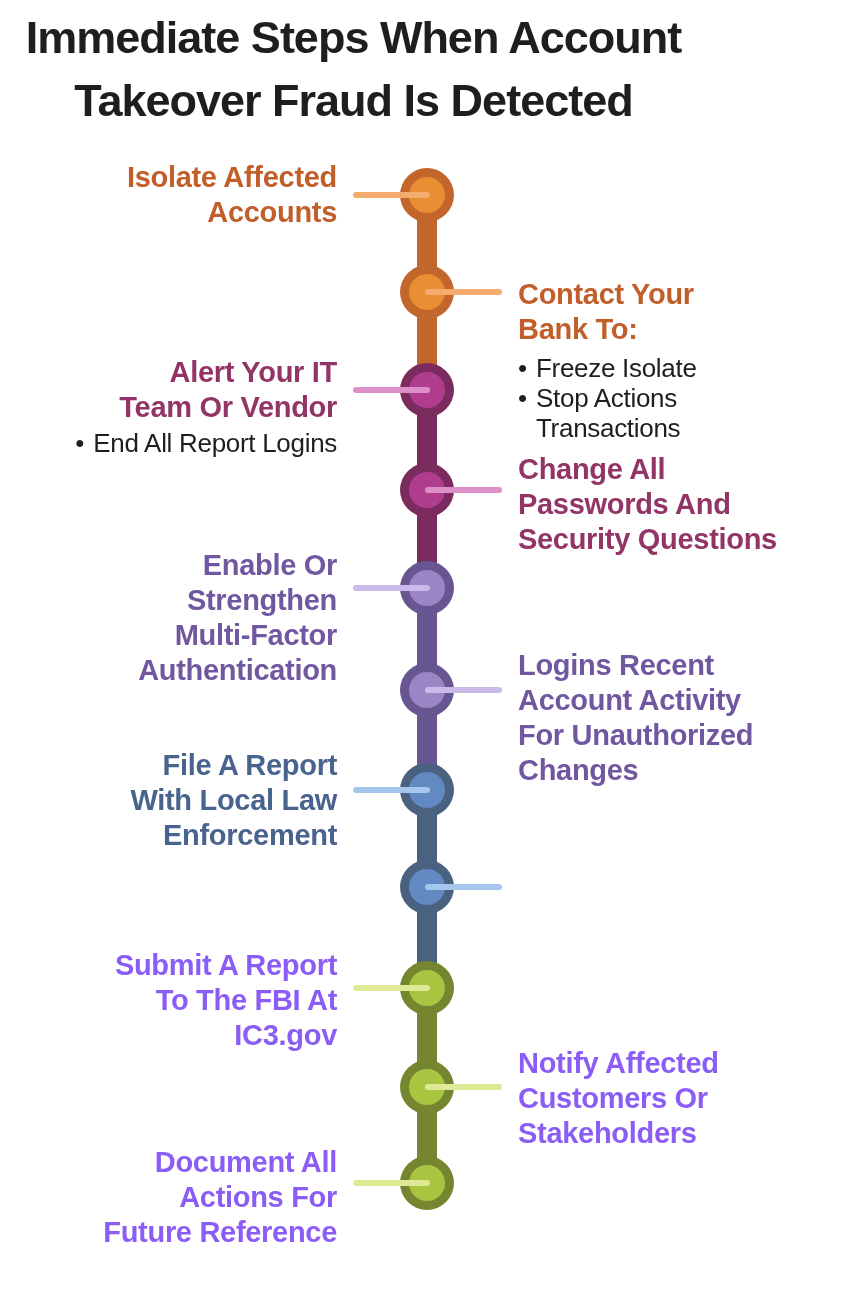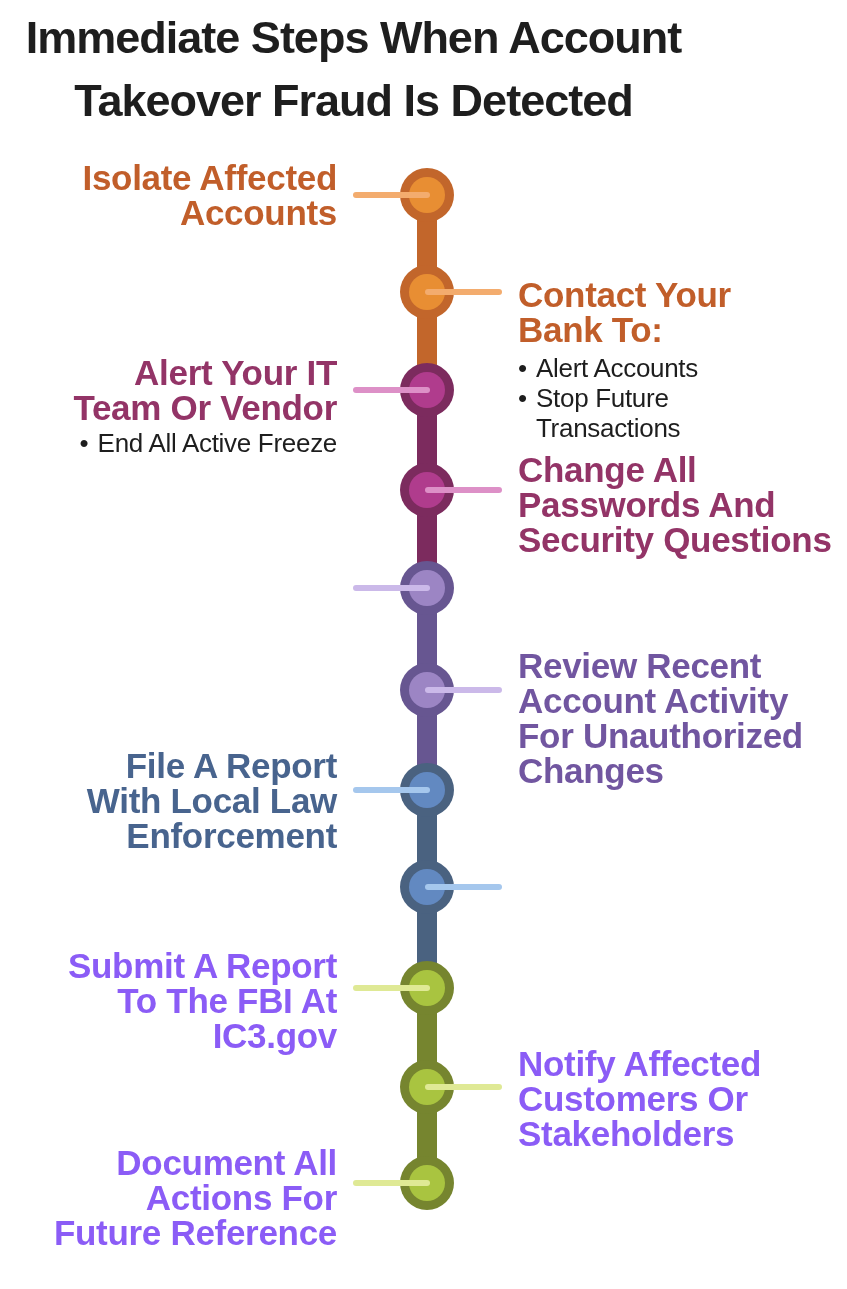--- a/index.html
+++ b/index.html
@@ -34,21 +34,21 @@
   .ln-orange{background:#F3AC6E;}
   .ln-magenta{background:#DD90C7;}
   .ln-purple{background:#CBB9E9;}
   .ln-blue{background:#A5C7ED;}
   .ln-olive{background:#DFE995;}
   
   .step{position:absolute;z-index:4;}
   .step.left{right:510px;text-align:right;}
   .step.right{left:518px;text-align:left;}
   .heading{
-    font-size:35px;line-height:35px;font-weight:700;
+    font-size:29px;line-height:35px;font-weight:700;
     white-space:pre-line;letter-spacing:-0.3px;
   }
   .c-orange{color:#C15E2A;}
   .c-magenta{color:#933467;}
   .c-purple{color:#7156A0;}
   .c-blue{color:#48648E;}
   .c-olive{color:#8b5cf6;}
   .bullets{margin-top:6px;}
   .bullet-item{
     display:flex;align-items:flex-start;
@@ -127,50 +127,56 @@
     <div class="heading">Isolate Affected
 Accounts</div>
   </div>
 
   <div class="step right c-orange" style="top:277px">
     <div class="heading">Contact Your
 Bank To:</div>
     <div class="bullets">
       <div class="bullet-item">
         <span class="bullet-glyph">•</span>
-        <span class="bullet-text">Alert Accounts</span>
+        <span class="bullet-text">Freeze Isolate</span>
       </div>
       <div class="bullet-item">
         <span class="bullet-glyph">•</span>
-        <span class="bullet-text">Stop Future
+        <span class="bullet-text">Stop Actions
 Transactions</span>
       </div>
     </div>
   </div>
 
   <div class="step left c-magenta" style="top:355px">
     <div class="heading">Alert Your IT
 Team Or Vendor</div>
     <div class="bullets" style="margin-top:3px">
       <div class="bullet-item">
         <span class="bullet-glyph">•</span>
-        <span class="bullet-text">End All Active Freeze</span>
+        <span class="bullet-text">End All Report Logins</span>
       </div>
     </div>
   </div>
 
   <div class="step right c-magenta" style="top:452px">
     <div class="heading">Change All
 Passwords And
 Security Questions</div>
   </div>
 
+  <div class="step left c-purple" style="top:548px">
+    <div class="heading">Enable Or
+Strengthen
+Multi-Factor
+Authentication</div>
+  </div>
 
   <div class="step right c-purple" style="top:648px">
-    <div class="heading">Review Recent
+    <div class="heading">Logins Recent
 Account Activity
 For Unauthorized
 Changes</div>
   </div>
 
   <div class="step left c-blue" style="top:748px">
     <div class="heading">File A Report
 With Local Law
 Enforcement</div>
   </div>

